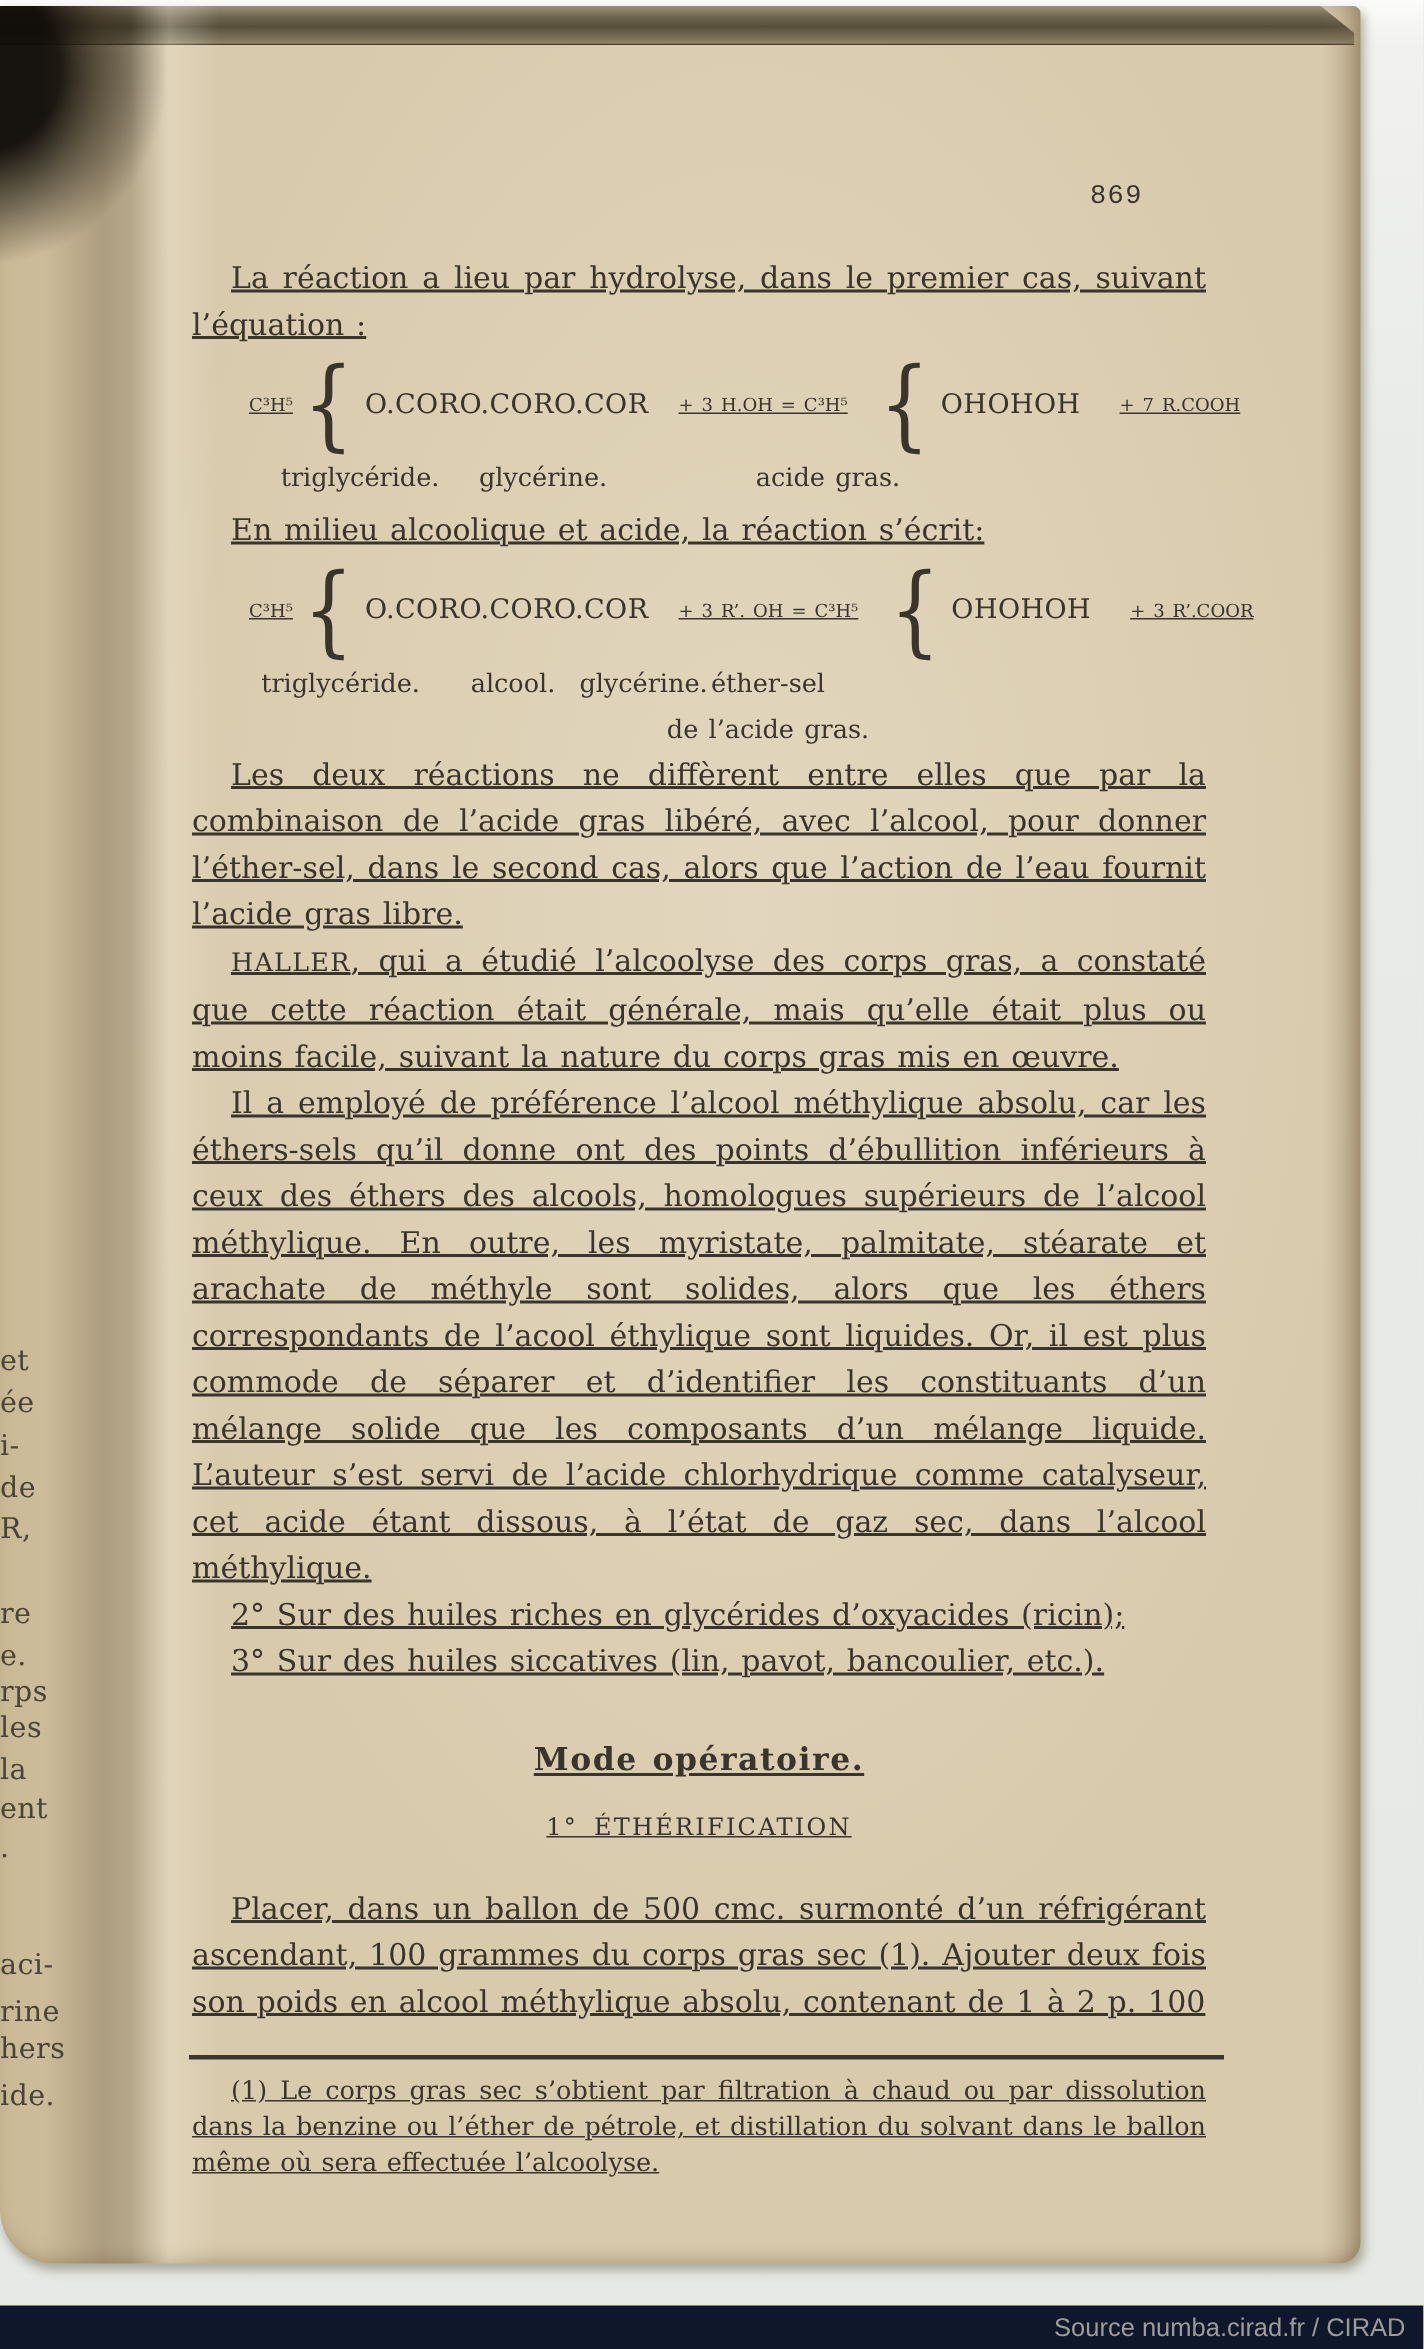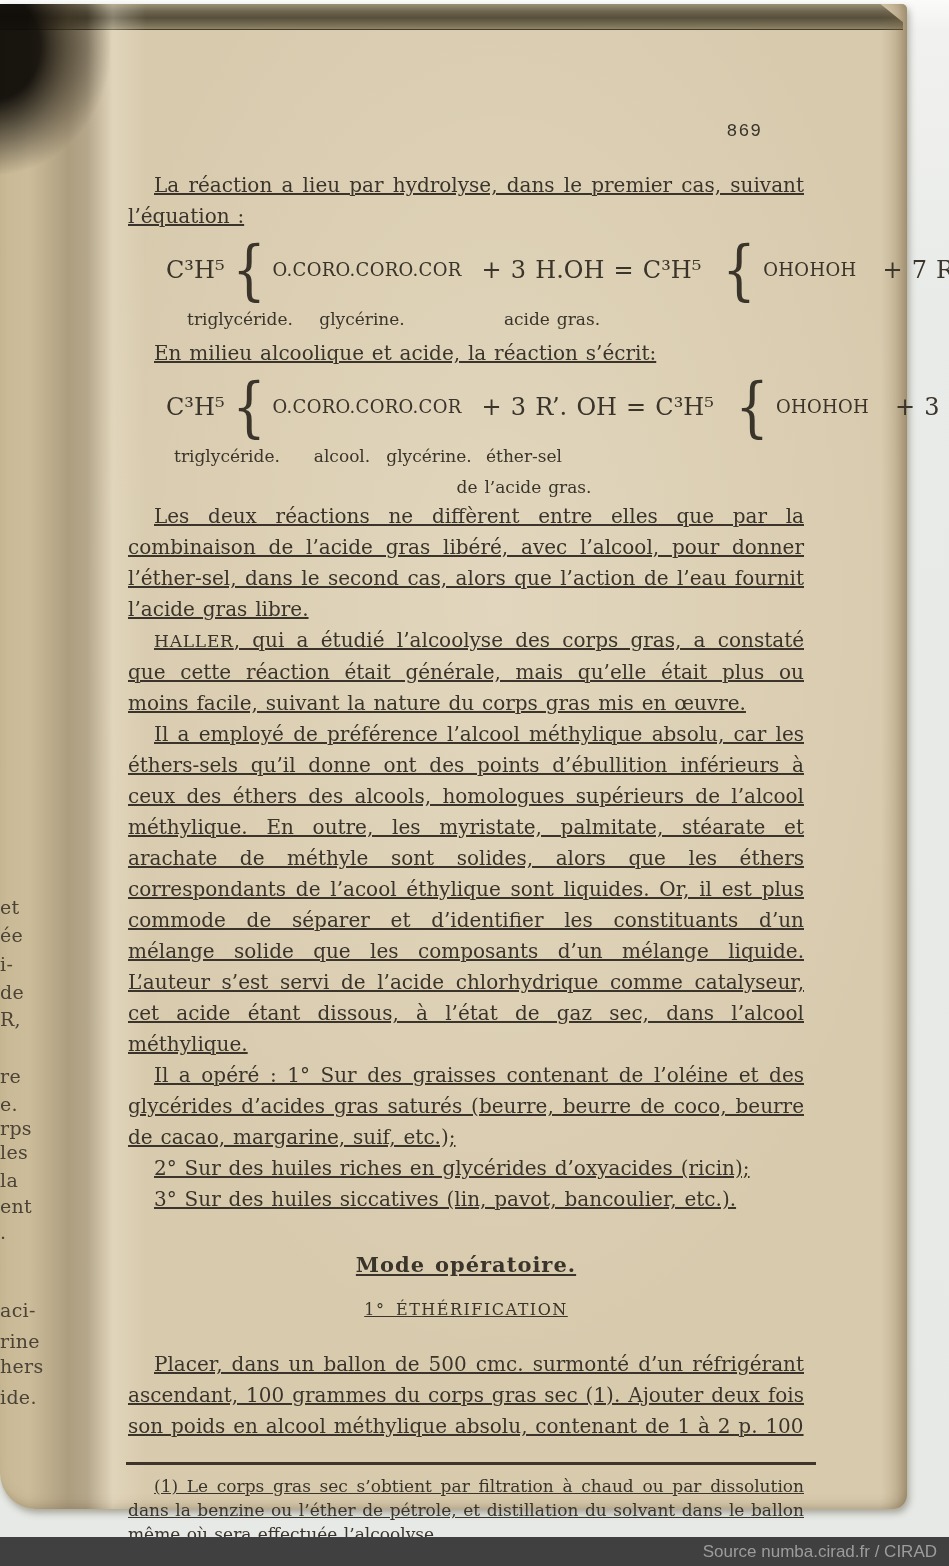--- a/index.html
+++ b/index.html
@@ -74,41 +74,41 @@
   .running-title{position:absolute;left:50%;margin-left:-31px;transform:translateX(-50%);}
   .page-number{position:absolute;right:42px;letter-spacing:1px;word-spacing:normal;font-family:Liberation Mono, monospace;}
   p{margin:0;text-indent:26px;text-decoration:underline;}
   .p1{margin-top:30px;}
   .p2{margin-top:10px;}
   .p3{margin-top:12px;}
   .lead-caps{text-transform:uppercase;font-size:17px;letter-spacing:.8px;}
   
   .equation{margin-top:8px;margin-bottom:6px;}
   .eq-row{display:flex;align-items:center;margin-left:38px;}
-  .eq-pre,.eq-mid,.eq-post{font-size:24px;white-space:nowrap;}
+  .eq-pre,.eq-mid,.eq-post{font-size:12px;white-space:nowrap;text-decoration:underline;}
   .eq-mid{margin:0 14px 0 20px;}
   .eq-post{margin-left:26px;}
   .brace{font-size:66px;line-height:60px;font-weight:300;margin:0 3px;transform:scaleX(.8);}
   .eq-col{display:flex;flex-direction:row;font-size:18px;line-height:20px;letter-spacing:.3px;}
   .eq-labels{position:relative;height:24px;margin-top:4px;font-size:17px;text-indent:0;}
   .eq-labels span{position:absolute;transform:translateX(-50%);white-space:nowrap;}
   .eq1-labels .l1{left:112px}.eq1-labels .l2{left:234px}.eq1-labels .l3{left:424px}
   .eq2-labels{height:48px;}
   .eq2-labels .l1{left:99px}.eq2-labels .l2{left:214px}.eq2-labels .l3{left:301px}
-  .eq2-labels .l4{left:396px;text-align:center;}
+  .eq2-labels .l4{left:384px;text-align:center;}
   .eq2-labels .l4 span{display:block;transform:none;position:static;}
   
   .section-heading{margin-top:34px;text-align:center;text-indent:0;font-weight:bold;font-size:21px;letter-spacing:1px;}
   .section-subheading{margin-top:14px;text-align:center;text-indent:0;font-size:16px;letter-spacing:1.5px;word-spacing:4px;}
   .p9{margin-top:24px;}
   .footnote-rule{margin-top:20px;margin-left:-2px;width:690px;border-top:3px solid #3b352b;}
   .footnote{margin-top:9px;font-size:17px;line-height:24px;word-spacing:1px;}
   
   .footer-strip{
-    position:absolute;left:0;bottom:0;width:100%;height:29px;background:#404040;
+    position:absolute;left:0;bottom:0;width:100%;height:29px;background:#0f172a;
     font-family:"Liberation Sans", sans-serif;font-size:17px;color:#9c9c9c;
     line-height:29px;text-align:right;box-sizing:border-box;padding-right:12px;
   }
 </style>
 </head>
 <body>
 
 <div class="page">
   <div class="top-edge"></div>
   <div class="corner-shadow"></div>
@@ -197,21 +197,20 @@
           </span>
       </div>
     </div>
 
     <p class="p3">Les deux réactions ne diffèrent entre elles que par la combinaison de l’acide gras libéré, avec l’alcool, pour donner l’éther-sel, dans le second cas, alors que l’action de l’eau fournit l’acide gras libre.</p>
 
     <p><span class="lead-caps">Haller</span><span>, qui a étudié l’alcoolyse des corps gras, a constaté que cette réaction était générale, mais qu’elle était plus ou moins facile, suivant la nature du corps gras mis en œuvre.</span></p>
 
     <p>Il a employé de préférence l’alcool méthylique absolu, car les éthers-sels qu’il donne ont des points d’ébullition inférieurs à ceux des éthers des alcools, homologues supérieurs de l’alcool méthylique. En outre, les myristate, palmitate, stéarate et arachate de méthyle sont solides, alors que les éthers correspondants de l’acool éthylique sont liquides. Or, il est plus commode de séparer et d’identifier les constituants d’un mélange solide que les composants d’un mélange liquide. L’auteur s’est servi de l’acide chlorhydrique comme catalyseur, cet acide étant dissous, à l’état de gaz sec, dans l’alcool méthylique.</p>
 
-    <p>Il a opéré : 1° Sur des graisses contenant de l’oléine et des glycérides d’acides gras saturés (beurre, beurre de coco, beurre de cacao, margarine, suif, etc.);</p>
     <p>2° Sur des huiles riches en glycérides d’oxyacides (ricin);</p>
     <p>3° Sur des huiles siccatives (lin, pavot, bancoulier, etc.).</p>
 
     <p class="section-heading">Mode opératoire.</p>
     <p class="section-subheading">1° ÉTHÉRIFICATION</p>
 
     <p class="p9">Placer, dans un ballon de 500 cmc. surmonté d’un réfrigérant ascendant, 100 grammes du corps gras sec (1). Ajouter deux fois son poids en alcool méthylique absolu, contenant de 1 à 2 p. 100</p>
 
     <div class="footnote-rule"></div>
     <p class="footnote">(1) Le corps gras sec s’obtient par filtration à chaud ou par dissolution dans la benzine ou l’éther de pétrole, et distillation du solvant dans le ballon même où sera effectuée l’alcoolyse.</p>

